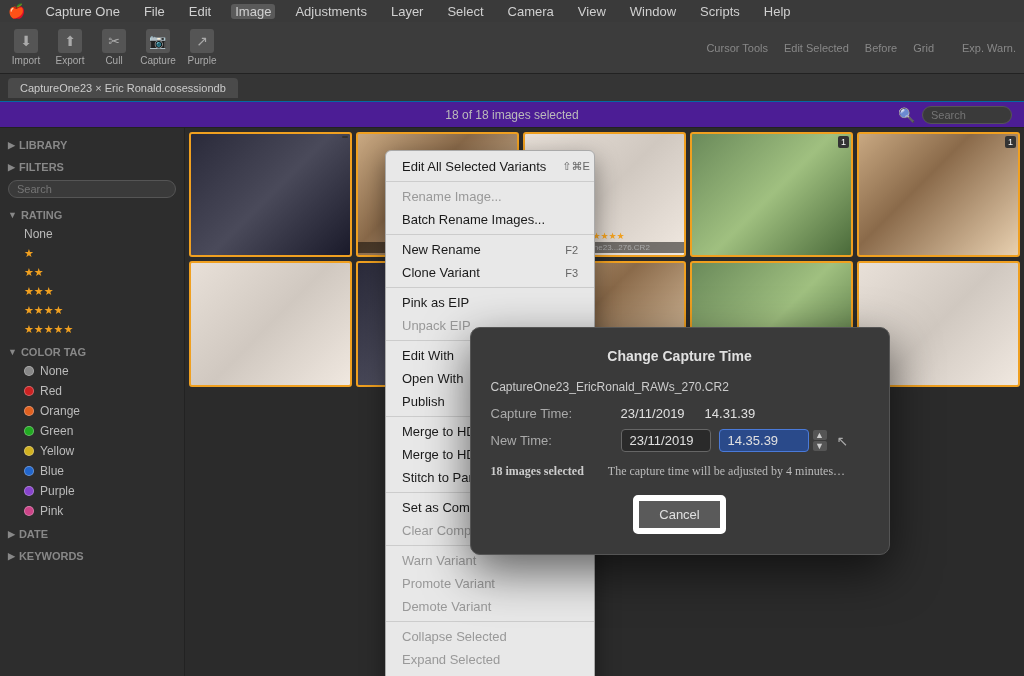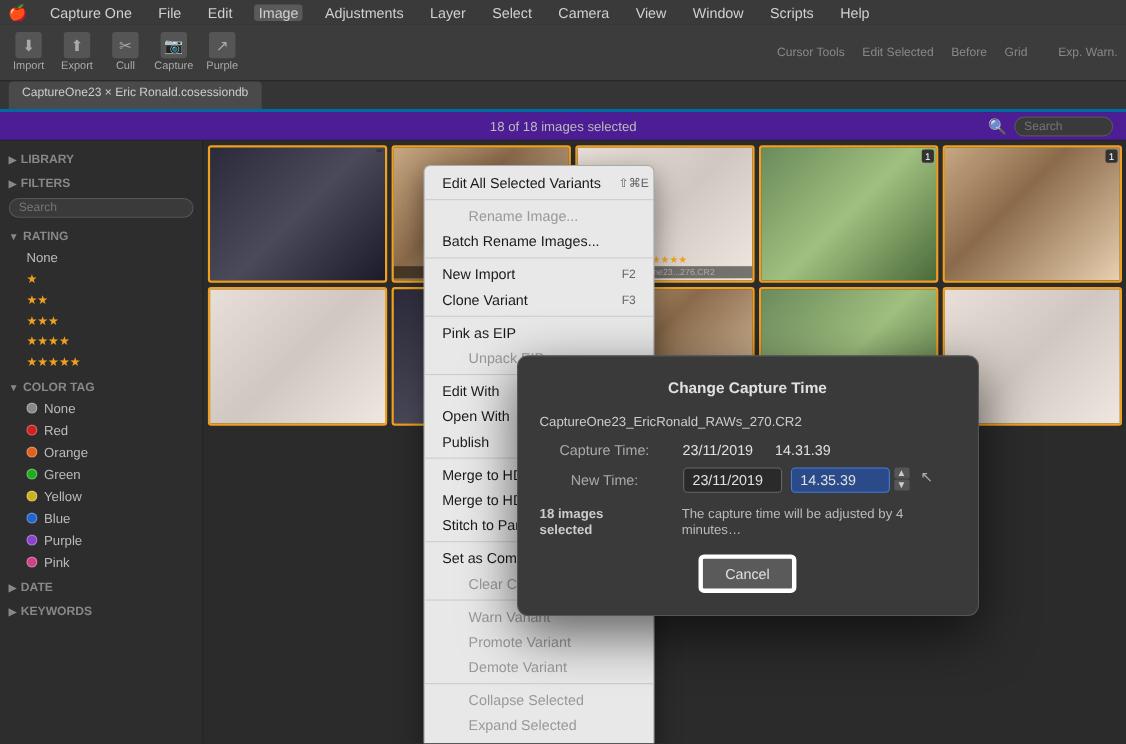--- a/index.html
+++ b/index.html
@@ -70,22 +70,23 @@
       display: flex;
       align-items: center;
       justify-content: center;
       font-size: 14px;
     }
 
     
     .tabbar {
       height: 28px;
       background: #353535;
-      border-bottom: 3px solid #0369a1;
-      display: flex;
+      border-bottom: 1px solid #0369a1;
+      display: flex;
+      align-items: center;
       padding: 0 8px;
       gap: 4px;
     }
     .tab {
       background: #4a4a4a;
       border-radius: 4px 4px 0 0;
       padding: 4px 12px;
       font-size: 11px;
       color: #ccc;
       cursor: default;
@@ -249,21 +250,21 @@
       padding: 4px 16px;
       font-size: 13px;
       color: #1a1a1a;
       display: flex;
       align-items: center;
       justify-content: space-between;
       cursor: default;
       white-space: nowrap;
       text-align: center;
     }
-    .menu-item.disabled { color: #999; cursor: default; margin-left: 24px; }
+    .menu-item.disabled { color: #999; cursor: default; }
     .menu-separator {
       height: 1px;
       background: #ccc;
       margin: 3px 0;
     }
     .menu-shortcut {
       font-size: 11px;
       color: #666;
       margin-left: 16px;
     }
@@ -301,21 +302,21 @@
     }
     .dialog-row {
       display: flex;
       align-items: center;
       margin-bottom: 8px;
       font-size: 13px;
       color: #ccc;
     }
     .dialog-label {
       width: 130px;
-      text-align: center;
+      text-align: left;
       padding-right: 12px;
       color: #aaa;
     }
     .dialog-value {
       color: #e0e0e0;
       font-size: 13px;
     }
     .dialog-value-time {
       color: #e0e0e0;
       font-size: 13px;
@@ -361,20 +362,21 @@
       color: #ccc;
       cursor: default;
     }
     .dialog-info {
       display: flex;
       align-items: center;
       gap: 24px;
       margin: 12px 0;
       font-size: 12px;
       color: #bbb;
+      font-family: Liberation Serif, serif;
     }
     .info-selected {
       font-weight: 600;
       color: #ccc;
     }
     .dialog-buttons {
       display: flex;
       justify-content: center;
       gap: 12px;
       margin-top: 16px;
@@ -385,21 +387,21 @@
       border: none;
       border-radius: 5px;
       padding: 6px 20px;
       font-size: 13px;
       cursor: pointer;
       font-weight: 500;
     }
     .btn-cancel {
       background: #5a5a5a;
       color: #e0e0e0;
-      border: 4px solid #ffffff;
+      border: 6px solid #ffffff;
       border-radius: 5px;
       padding: 6px 20px;
       font-size: 13px;
       cursor: pointer;
     }
 
     
     .cursor-pointer {
       font-size: 14px;
       margin-left: 6px;
@@ -596,21 +598,21 @@
       </div>
       <div class="menu-separator"></div>
       <div class="menu-item disabled">
         <span>Rename Image...</span>
       </div>
       <div class="menu-item">
         <span>Batch Rename Images...</span>
       </div>
       <div class="menu-separator"></div>
       <div class="menu-item">
-        <span>New Import</span>
+        <span>New Rename</span>
         <span class="menu-shortcut">F2</span>
       </div>
       <div class="menu-item">
         <span>Clone Variant</span>
         <span class="menu-shortcut">F3</span>
       </div>
       <div class="menu-separator"></div>
       <div class="menu-item">
         <span>Pink as EIP</span>
       </div>
@@ -680,21 +682,21 @@
         <div class="dialog-row">
           <span class="dialog-label">Capture Time:</span>
           <span class="dialog-value">23/11/2019</span>
           <span class="dialog-value-time">14.31.39</span>
         </div>
 
         <div class="dialog-row">
           <span class="dialog-label">New Time:</span>
           <div class="dialog-input-row">
             <input type="text" class="time-input" value="23/11/2019" style="background: rgb(42, 42, 42); border: 1px solid rgb(102, 102, 102); border-radius: 4px; padding: 3px 8px; font-size: 13px; color: rgb(224, 224, 224); width: 90px; outline: none;">
-            <div style="position:relative;display:flex;gap:4px;">
+            <div style="position:relative;display:flex;align-items:center;gap:4px;">
               <input type="text" class="time-input-highlight" value="14.35.39" style="background: rgb(42, 74, 138); border: 1px solid rgb(74, 122, 217); border-radius: 4px; padding: 3px 8px; font-size: 13px; color: rgb(224, 224, 224); width: 90px; outline: none;">
               <div class="spinner-btn">
                 <div class="spinner-arrow">▲</div>
                 <div class="spinner-arrow">▼</div>
               </div>
               <span class="cursor-pointer">↖</span>
             </div>
           </div>
         </div>
 

